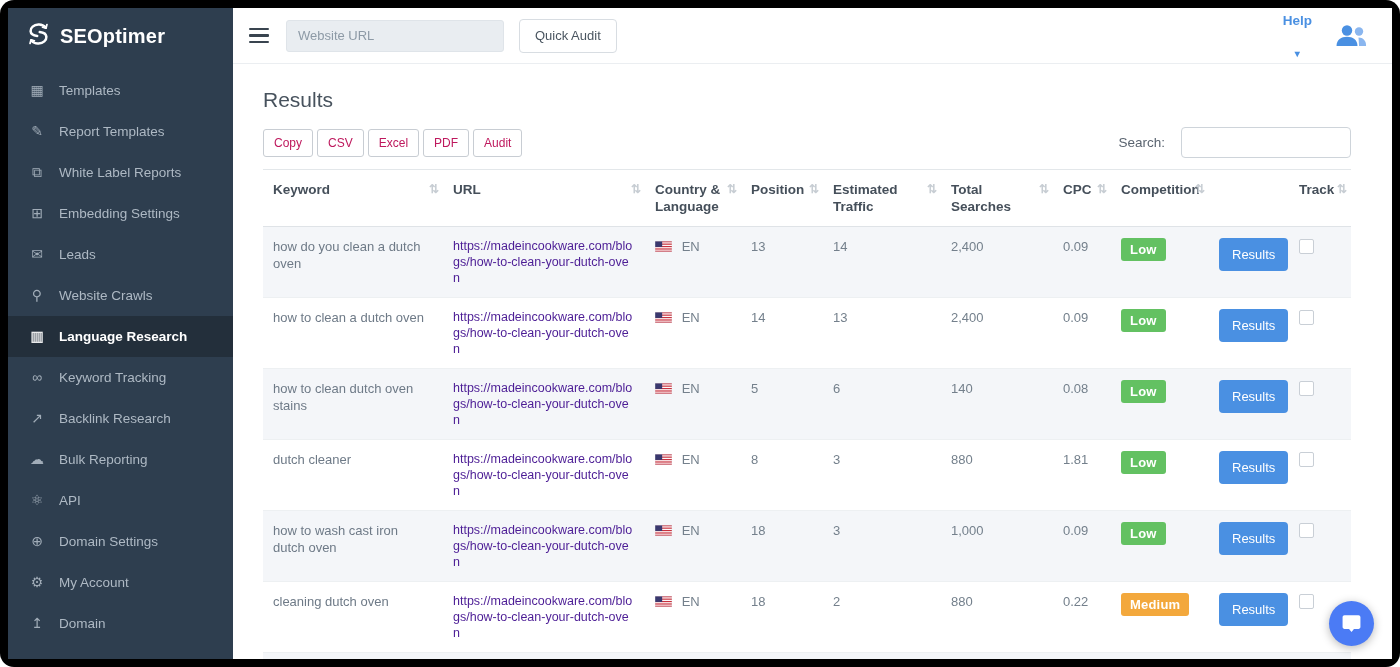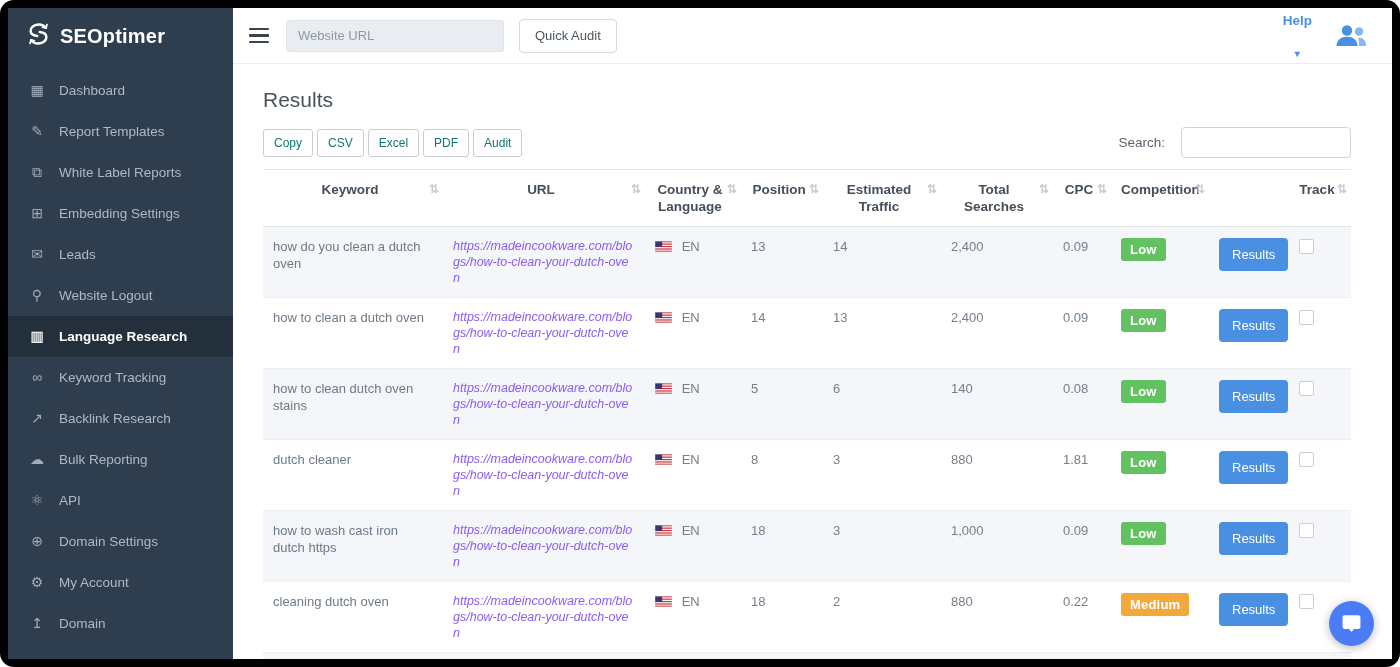--- a/index.html
+++ b/index.html
@@ -35,37 +35,37 @@
   .help { color:var(--accent, #4a90e2); font-size:13.5px; font-weight:700; cursor:pointer; display:flex; align-items:center; gap:20px;flex-direction:column; }
   .help .caret { font-size:10px; }
   .user-icon { cursor:pointer; display:flex; align-items:center; }
 
   
   .content { flex:1; overflow:hidden; padding:24px 41px 0 30px; }
   .results-title { font-size:21px; font-weight:500; color:#47525d; margin-bottom:15px; }
 
   .table-controls { display:flex; align-items:center; margin-bottom:11px; }
   .export-group { display:flex; gap:4px; }
-  .export-btn { border:1px solid #c8cdd3; background:#fff; color:#0f766e; font-size:12px; padding:6px 10px;
+  .export-btn { border:1px solid #c8cdd3; background:#fff; color:#be185d; font-size:12px; padding:6px 10px;
                 border-radius:3px; cursor:pointer; font-family:"Liberation Sans", sans-serif; }
   .search-wrap { margin-left:auto; display:flex; align-items:center; gap:16px; color:#5a6470; font-size:13.5px; }
   .search-input { width:170px; height:31px; border:1px solid #ced4da; border-radius:4px; padding:0 8px;
                   font-size:13px; font-family:"Liberation Sans", sans-serif; }
 
   table { width:100%; border-collapse:collapse; table-layout:fixed; }
-  thead th { text-align:center; vertical-align:top; padding:11px 16px 11px 10px; font-size:13.5px; font-weight:700;
+  thead th { text-align:left; vertical-align:top; padding:11px 16px 11px 10px; font-size:13.5px; font-weight:700;
              color:#454f5a; border-top:1px solid #e3e7ea; border-bottom:1px solid #dfe3e7; position:relative;
              line-height:17px; }
   .sort-icon { position:absolute; right:4px; top:11px; color:#c7cdd3; font-size:12px; cursor:pointer; }
 
   tbody td { padding:11px 10px; font-size:13px; color:#74808c; vertical-align:top; line-height:17px;
              border-bottom:1px solid #edf0f2; }
   tbody tr:nth-child(odd) { background:#f4f6f9; }
   .keyword-cell { color:#6e7a87; }
-  .url-cell span { word-break:break-all; font-size:12.5px; line-height:16px; color:#8b5cf6; display:block;font-style:italic; }
+  .url-cell span { word-break:break-all; font-size:12.5px; line-height:16px; color:#4c1d95; display:block; }
   .country-cell .flag { display:inline-block; vertical-align:-1px; margin-right:6px; line-height:0; }
 
   th:nth-child(1), td:nth-child(1) { width:180px; }
   th:nth-child(2), td:nth-child(2) { width:202px; }
   th:nth-child(3), td:nth-child(3) { width:96px; }
   th:nth-child(4), td:nth-child(4) { width:82px; }
   th:nth-child(5), td:nth-child(5) { width:118px; }
   th:nth-child(6), td:nth-child(6) { width:112px; }
   th:nth-child(7), td:nth-child(7) { width:58px; }
   th:nth-child(8), td:nth-child(8) { width:98px; }
@@ -100,41 +100,41 @@
             <path d="M5.5 19.5c1.8 2.3 4.6 3.6 7.6 3.4 4.9-.3 8.3-3.5 8.1-6.9-.2-3-3-4.6-6.9-5" stroke="#fff" stroke-width="2.6" stroke-linecap="round"></path>
             <path d="M21.8 3.2l-1 3.8-3.6-1" stroke="#fff" stroke-width="1.8" stroke-linecap="round" stroke-linejoin="round"></path>
             <path d="M4.2 22.8l1-3.8 3.6 1" stroke="#fff" stroke-width="1.8" stroke-linecap="round" stroke-linejoin="round"></path>
           </svg>
         </span>
         <span class="logo-text">SEOptimer</span>
       </div>
       <nav class="nav">
           <div class="nav-item">
             <span class="icon">▦</span>
-            <span class="nav-label">Dashboard</span>
+            <span class="nav-label">Templates</span>
           </div>
           <div class="nav-item">
             <span class="icon">✎</span>
             <span class="nav-label">Report Templates</span>
           </div>
           <div class="nav-item">
             <span class="icon">⧉</span>
             <span class="nav-label">White Label Reports</span>
           </div>
           <div class="nav-item">
             <span class="icon">⊞</span>
             <span class="nav-label">Embedding Settings</span>
           </div>
           <div class="nav-item">
             <span class="icon">✉</span>
             <span class="nav-label">Leads</span>
           </div>
           <div class="nav-item">
             <span class="icon">⚲</span>
-            <span class="nav-label">Website Logout</span>
+            <span class="nav-label">Website Crawls</span>
           </div>
           <div class="nav-item active">
             <span class="icon">▥</span>
             <span class="nav-label">Language Research</span>
           </div>
           <div class="nav-item">
             <span class="icon">∞</span>
             <span class="nav-label">Keyword Tracking</span>
           </div>
           <div class="nav-item">
@@ -378,21 +378,21 @@
     <td>
       <button class="results-btn">Results</button>
     </td>
     <td class="track-cell">
       <input type="checkbox" class="track-checkbox" style="">
     </td>
   </tr>
 
   <tr class="data-row">
     <td class="keyword-cell">
-      <span>how to wash cast iron dutch https</span>
+      <span>how to wash cast iron dutch oven</span>
     </td>
     <td class="url-cell">
       <span>https://madeincookware.com/blogs/how-to-clean-your-dutch-oven</span>
     </td>
     <td class="country-cell">
       <span class="flag">
         <svg width="17" height="11" viewBox="0 0 19 12">
           <rect width="19" height="12" fill="#ffffff"></rect>
           <g fill="#c8313e">
             <rect y="0" width="19" height="1.35"></rect>

